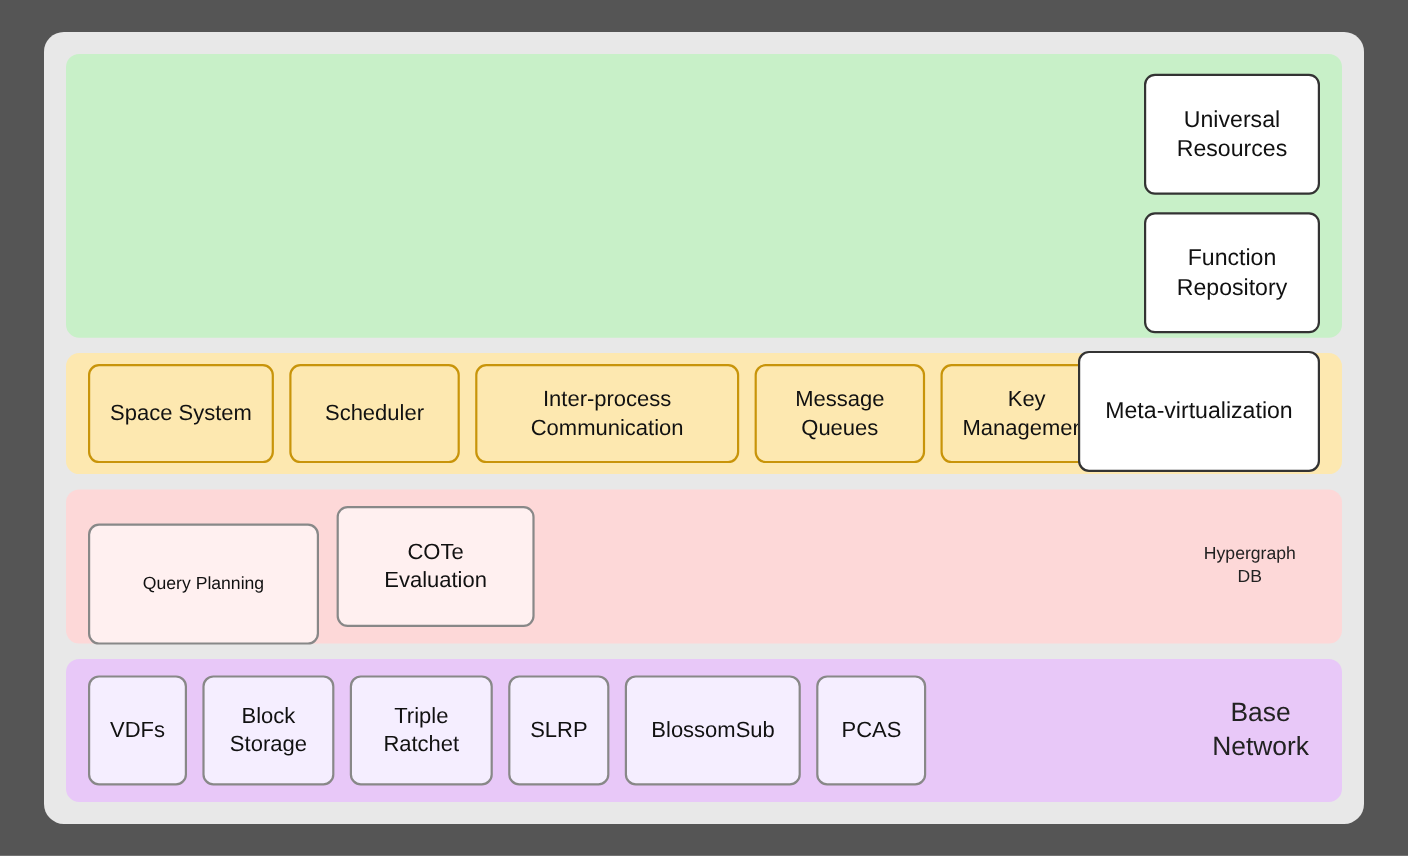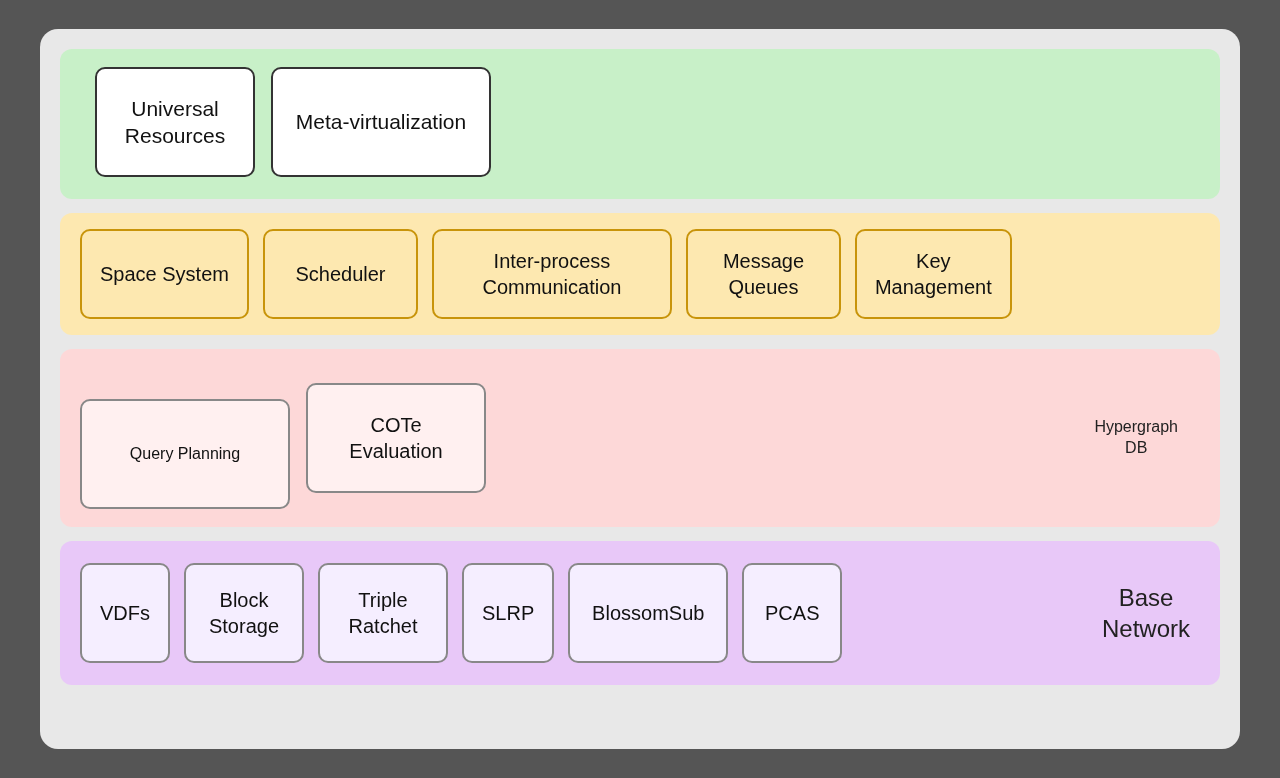--- a/index.html
+++ b/index.html
@@ -19,24 +19,24 @@
       border-radius: 18px;
       padding: 20px;
       display: flex;
       flex-direction: column;
       gap: 14px;
     }
     
     .app-space {
       background: #c8f0c8;
       border-radius: 12px;
-      padding: 18px 35px;
+      padding: 18px 20px;
       display: flex;
-      flex-direction: row;
-      align-items: flex-start;
+      flex-direction: column;
+      align-items: flex-end;
       gap: 16px;
       position: relative;
       min-height: 150px;
     }
     .app-space-label {
       position: absolute;
       right: 30px;
       top: 50%;
       transform: translateY(-50%);
       font-size: 26px;
@@ -140,20 +140,21 @@
       border-color: #888;
     }
   </style>
 </head>
 <body>
 
 <div class="outer-container">
 
   <div class="app-space">
     <div class="box" style="min-width:160px; min-height:110px; font-size:21px;">Universal<br>Resources</div>
+    <div class="box" style="min-width:160px; min-height:110px; font-size:21px;">Function<br>Repository</div>
     <div class="box" style="min-width:220px; min-height:110px; font-size:21px;">Meta-virtualization</div>
   </div>
 
   <div class="os-layer">
     <div class="box" style="min-width:155px; min-height:90px; font-size:20px;">Space System</div>
     <div class="box" style="min-width:155px; min-height:90px; font-size:20px;">Scheduler</div>
     <div class="box" style="min-width:240px; min-height:90px; font-size:20px;">Inter-process<br>Communication</div>
     <div class="box" style="min-width:155px; min-height:90px; font-size:20px;">Message<br>Queues</div>
     <div class="box" style="min-width:155px; min-height:90px; font-size:20px;">Key<br>Management</div>
   </div>

